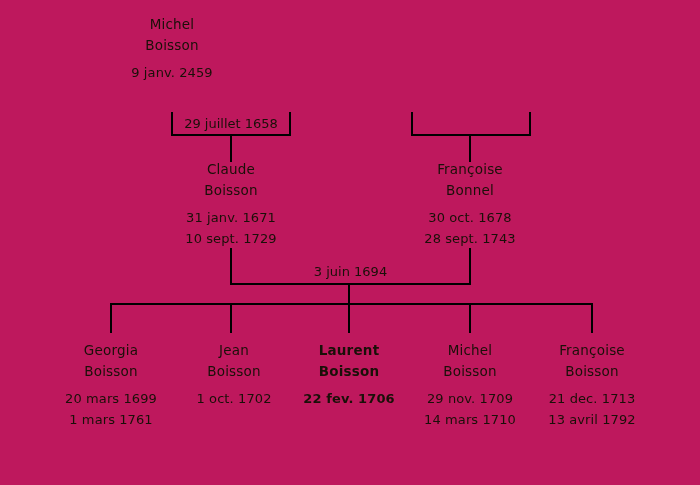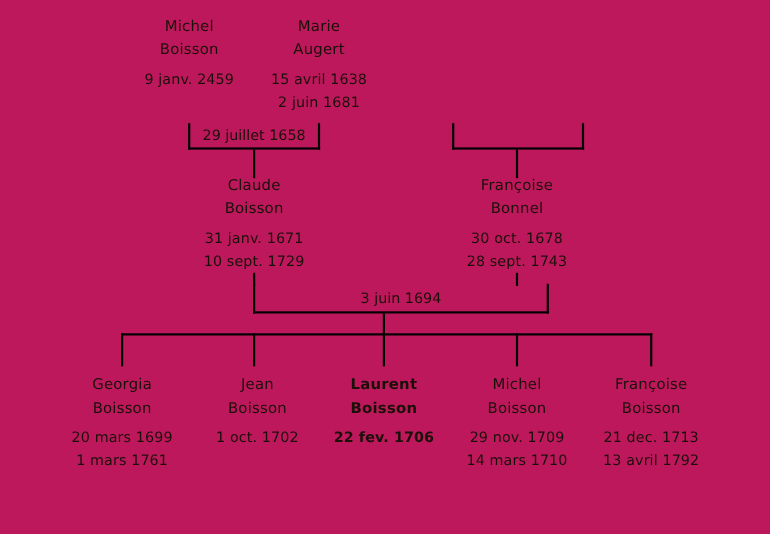--- a/index.html
+++ b/index.html
@@ -93,26 +93,20 @@
 
 <div id="tree-canvas">
 
   <div class="person" style="left:172px; top:18px;">
     <div class="name-line">Michel</div>
     <div class="name-line second">Boisson</div>
     <div class="date-line">9 janv. 2459</div>
     <div class="date-line"></div>
   </div>
 
-  <div class="person" style="left:290px; top:18px;">
-    <div class="name-line">Marie</div>
-    <div class="name-line second">Augert</div>
-    <div class="date-line">15 avril 1638</div>
-    <div class="date-line">2 juin 1681</div>
-  </div>
 
 
   <div class="union" style="left:171px; top:112px; width:120px; height:24px;">
     <div class="u-left" style="left:0;   height:24px;"></div>
     <div class="u-right" style="right:0;  height:24px;"></div>
     <div class="u-bottom" style="bottom:0;"></div>
     <div class="u-label" style="top:5px;">29 juillet 1658</div>
   </div>
 
   <div class="v-line" style="left:230px; top:136px; height:26px;"></div>
@@ -136,21 +130,21 @@
   <div class="person" style="left:470px; top:163px;">
     <div class="name-line">Françoise</div>
     <div class="name-line second">Bonnel</div>
     <div class="date-line">30 oct. 1678</div>
     <div class="date-line">28 sept. 1743</div>
   </div>
 
   <div class="v-line" style="left:230px; top:248px; height:12px;"></div>
   <div class="v-line" style="left:469px; top:248px; height:12px;"></div>
 
-  <div class="union" style="left:230px; top:258px; width:241px; height:27px;padding-left:28px;">
+  <div class="union" style="left:230px; top:258px; width:241px; height:27px;">
     <div class="u-left" style="left:0;   height:27px;"></div>
     <div class="u-right" style="right:0;  height:27px;"></div>
     <div class="u-bottom" style="bottom:0;"></div>
     <div class="u-label" style="top:7px;">3 juin 1694</div>
   </div>
 
   <div class="v-line" style="left:348px; top:285px; height:20px;"></div>
 
   <div class="h-line" style="left:110px; top:303px; width:483px;"></div>
 

